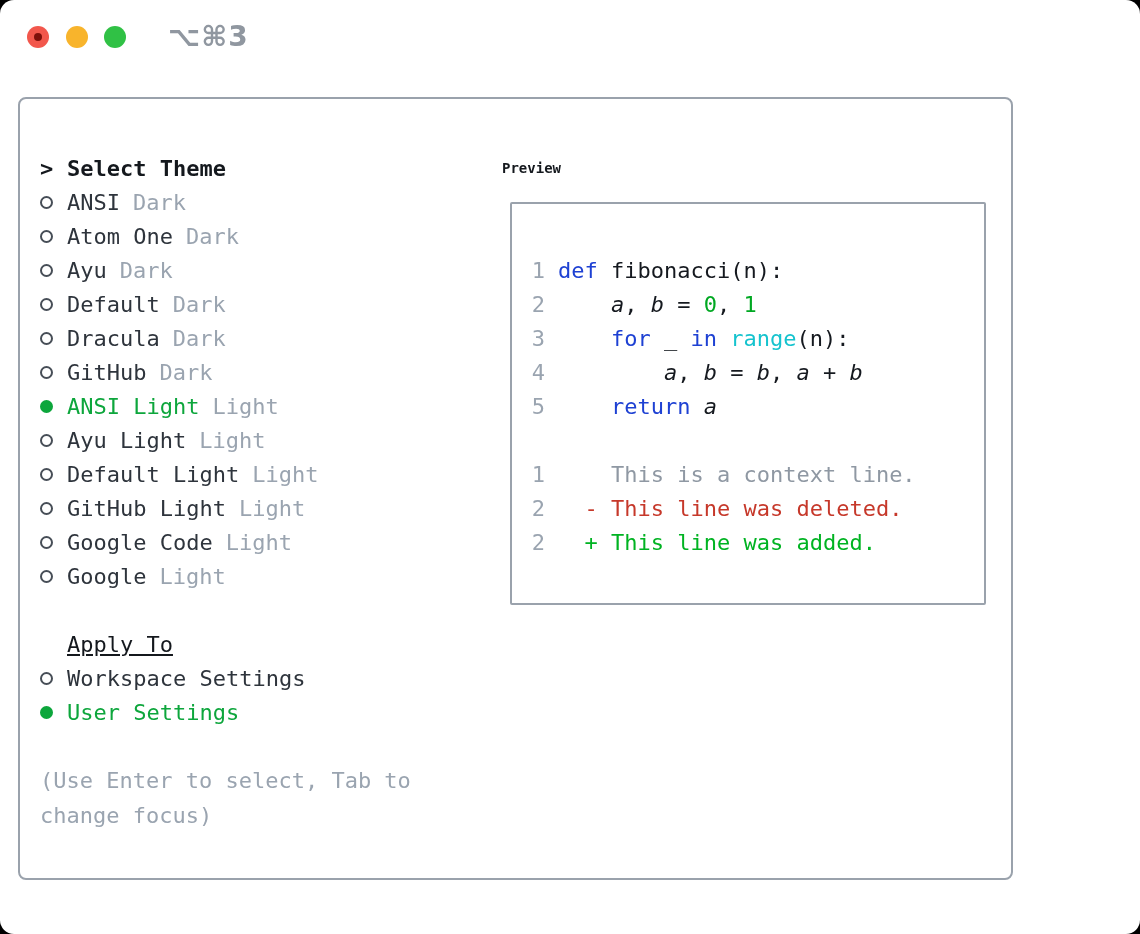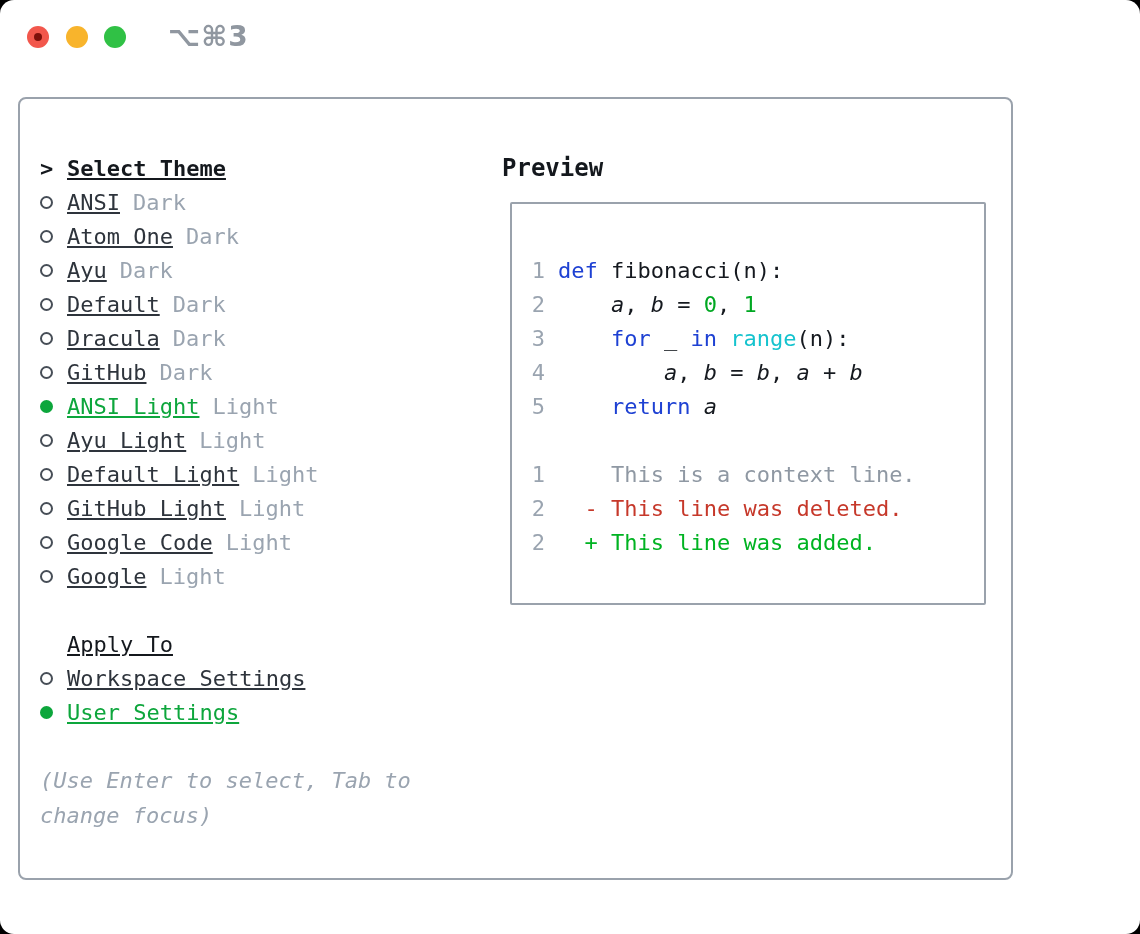--- a/index.html
+++ b/index.html
@@ -30,28 +30,28 @@
     position:absolute;left:18px;top:97px;width:995px;height:783px;
     border:2px solid var(--c-border);border-radius:8px;box-sizing:border-box;background:#fff;
   }
   
   .left{position:absolute;left:20px;top:52px;width:440px;font-size:22px;color:var(--c-text);}
   .row{display:flex;align-items:center;height:34px;white-space:pre;}
   .mark{width:27px;display:inline-flex;align-items:center;flex:0 0 27px;}
   .cursor{font-weight:bold;color:var(--c-head);}
   .circle{box-sizing:border-box;width:13px;height:13px;border:2px solid #474E57;border-radius:50%;}
   .circle.on{background:var(--c-sel);border-color:var(--c-sel);}
-  .lbl{color:var(--c-text);text-decoration:underline;}
+  .lbl{color:var(--c-text);}
   .head{font-weight:bold;color:var(--c-head);}
   .sel .lbl{color:var(--c-sel);}
   .badge{color:var(--c-gray);margin-left:13px;}
   .apply-header{margin-top:34px;padding-left:27px;color:var(--c-head);text-decoration:underline;}
-  .help{margin-top:34px;width:430px;line-height:35px;color:var(--c-gray);font-style:italic;}
+  .help{margin-top:34px;width:430px;line-height:35px;color:var(--c-gray);}
   
-  .ptitle{position:absolute;left:482px;top:52px;font-size:24px;line-height:34px;font-weight:bold;color:var(--c-head);}
+  .ptitle{position:absolute;left:482px;top:52px;font-size:14px;line-height:34px;font-weight:bold;color:var(--c-head);}
   .pbox{
     position:absolute;left:490px;top:103px;width:476px;height:403px;
     border:2px solid var(--c-border);border-radius:2px;box-sizing:border-box;background:#fff;
   }
   .code{padding:50px 0 0 6px;font-size:22px;}
   .cline{display:flex;height:34px;line-height:34px;white-space:pre;}
   .gut{display:inline-block;width:27px;text-align:right;color:var(--c-gray);flex:0 0 27px;}
   .src{margin-left:13px;color:var(--c-code);}
   .tk-plain{color:var(--c-code);}
   .tk-kw{color:var(--c-kw);}

